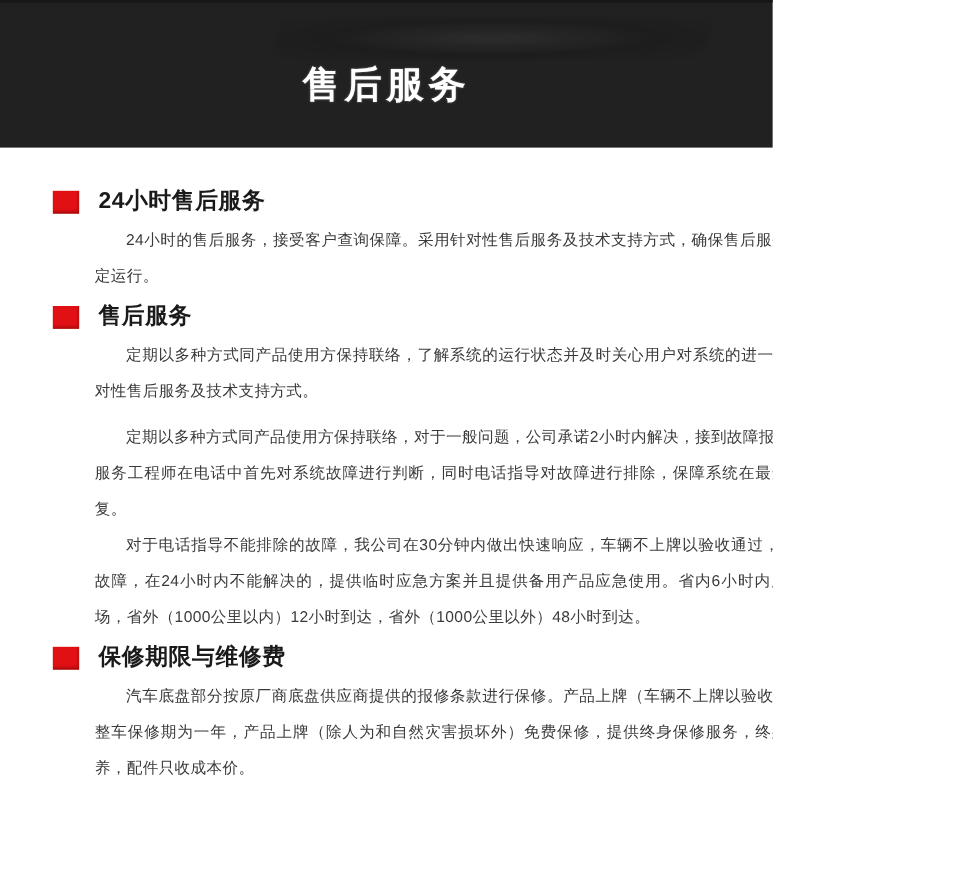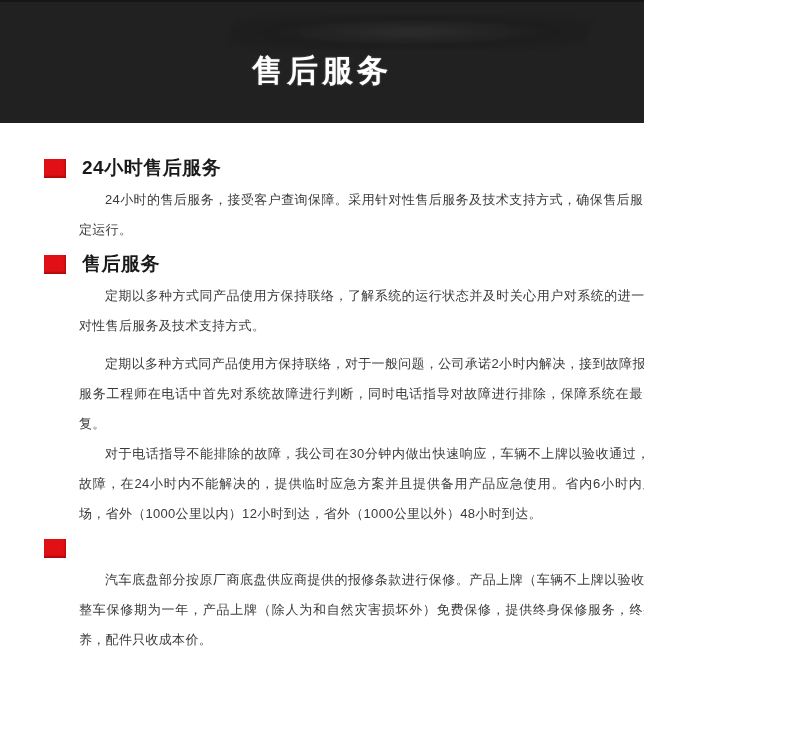--- a/index.html
+++ b/index.html
@@ -119,18 +119,19 @@
     </div>
 
     <div class="section">
       <p class="para">定期以多种方式同产品使用方保持联络，对于一般问题，公司承诺2小时内解决，接到故障报修电话后，售后服务工程师在电话中首先对系统故障进行判断，同时电话指导对故障进行排除，保障系统在最短时间内得到修复。</p>
       <p class="para">对于电话指导不能排除的故障，我公司在30分钟内做出快速响应，车辆不上牌以验收通过，在2小时内解决故障，在24小时内不能解决的，提供临时应急方案并且提供备用产品应急使用。省内6小时内服务人员到达现场，省外（1000公里以内）12小时到达，省外（1000公里以外）48小时到达。</p>
     </div>
 
     <div class="section">
       <div class="section-head">
         <span class="bullet"></span>
+        <span class="section-title">保修期限与维修费</span>
       </div>
       <p class="para">汽车底盘部分按原厂商底盘供应商提供的报修条款进行保修。产品上牌（车辆不上牌以验收通过）之日起，整车保修期为一年，产品上牌（除人为和自然灾害损坏外）免费保修，提供终身保修服务，终身负责维修、保养，配件只收成本价。</p>
     </div>
 
   </div>
 </div>
 
 </body></html>

